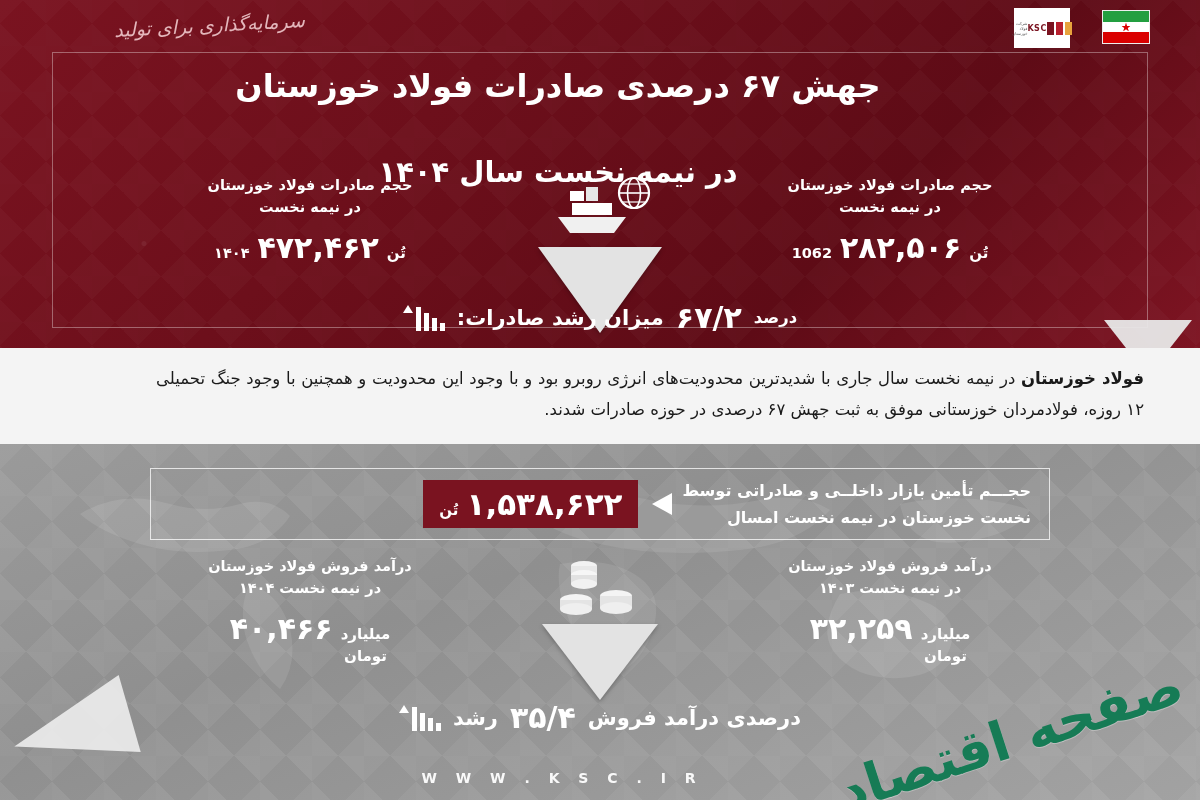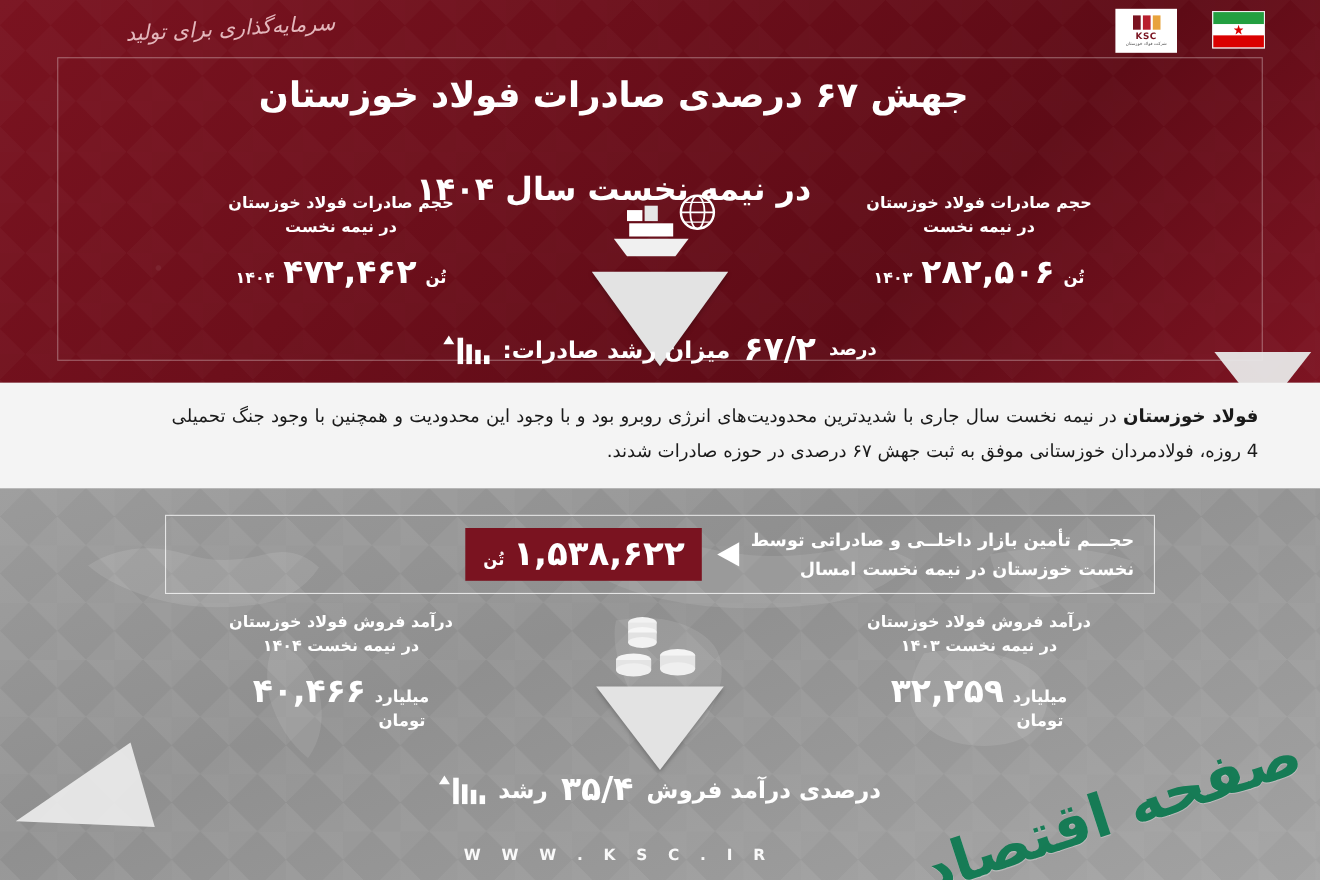--- a/index.html
+++ b/index.html
@@ -71,21 +71,21 @@
       linear-gradient(-45deg, rgba(255,255,255,0.05) 25%, transparent 25%, transparent 75%, rgba(255,255,255,0.05) 75%);
     background-size: 52px 52px, 52px 52px;
   }
 
   
   .logo-ksc {
     position: absolute;
     right: 130px; top: 8px;
     width: 56px; height: 40px;
     background: #ffffff;
-    display: flex; flex-direction: column;
+    display: flex; flex-direction: row;
     align-items: center; justify-content: center;
   }
   .logo-ksc .bars { display: flex; gap: 2px; }
   .logo-ksc .bars i { display: block; width: 7px; height: 13px; }
   .logo-ksc .lbl {
     font-size: 8px; font-weight: bold; color: #7a1320; letter-spacing: .5px;
     margin-top: 1px;
   }
   .logo-ksc .sub { font-size: 4px; color: #555; }
 
@@ -341,21 +341,21 @@
     </div>
 
     <div class="metric-row" style="top:175px;">
 
       <div class="metric-block" style="width:380px;">
         <div class="caption">حجم صادرات فولاد خوزستان</div>
         <div class="caption">در نیمه نخست</div>
         <div class="value-line">
           <span class="unit">تُن</span>
           <span class="value">۲۸۲,۵۰۶</span>
-          <span class="caption">۱۴۰۳</span>
+          <span class="caption">1062</span>
         </div>
       </div>
 
       <div class="center-col">
         <div class="ship-globe">
           <svg width="140" height="66" viewBox="0 0 140 66" aria-hidden="true">
             <circle cx="104" cy="18" r="15" fill="none" stroke="#ffffff" stroke-width="2.2"></circle>
             <ellipse cx="104" cy="18" rx="6.5" ry="15" fill="none" stroke="#ffffff" stroke-width="1.6"></ellipse>
             <line x1="89" y1="18" x2="119" y2="18" stroke="#ffffff" stroke-width="1.6"></line>
             <line x1="92" y1="9" x2="116" y2="9" stroke="#ffffff" stroke-width="1.2"></line>
@@ -391,21 +391,21 @@
           <i></i>
           <span class="arrow"></span>
       </span>
     </div>
 
     <div class="deco-arrow-r"></div>
   </div>
 
   <div class="strip-white"></div>
   <div class="para">
-    <b>فولاد خوزستان</b><span> در نیمه نخست سال جاری با شدیدترین محدودیت‌های انرژی روبرو بود و با وجود این محدودیت و همچنین با وجود جنگ تحمیلی 4 روزه، فولادمردان خوزستانی موفق به ثبت جهش ۶۷ درصدی در حوزه صادرات شدند.</span>
+    <b>فولاد خوزستان</b><span> در نیمه نخست سال جاری با شدیدترین محدودیت‌های انرژی روبرو بود و با وجود این محدودیت و همچنین با وجود جنگ تحمیلی ۱۲ روزه، فولادمردان خوزستانی موفق به ثبت جهش ۶۷ درصدی در حوزه صادرات شدند.</span>
   </div>
 
   <div class="band-bottom">
     <svg class="world-map" viewBox="0 0 1200 356" aria-hidden="true">
       <g fill="#ffffff" opacity="0.35">
         <path d="M80 70 q40 -25 90 -10 q35 10 70 0 q30 -8 50 12 q-20 30 -60 34 q-50 6 -90 -6 q-40 -12 -60 -30z"></path>
         <path d="M250 140 q30 10 40 45 q8 35 -10 60 q-25 -20 -35 -55 q-6 -30 5 -50z"></path>
         <path d="M520 60 q60 -20 120 -6 q60 14 120 2 q40 -8 70 10 q-30 34 -90 40 q-80 8 -140 -6 q-55 -12 -80 -40z"></path>
         <path d="M560 120 q50 -8 80 14 q22 16 14 48 q-10 36 -40 50 q-30 -20 -45 -56 q-14 -34 -9 -56z"></path>
         <path d="M840 150 q50 -10 90 10 q30 16 20 44 q-10 28 -50 30 q-44 2 -66 -26 q-16 -22 6 -58z"></path>

